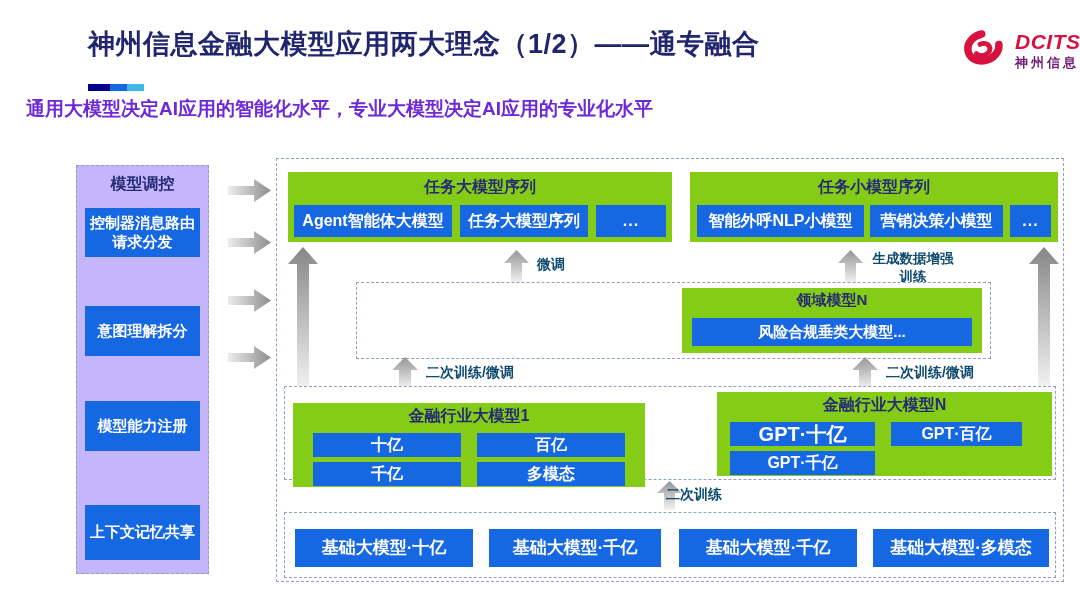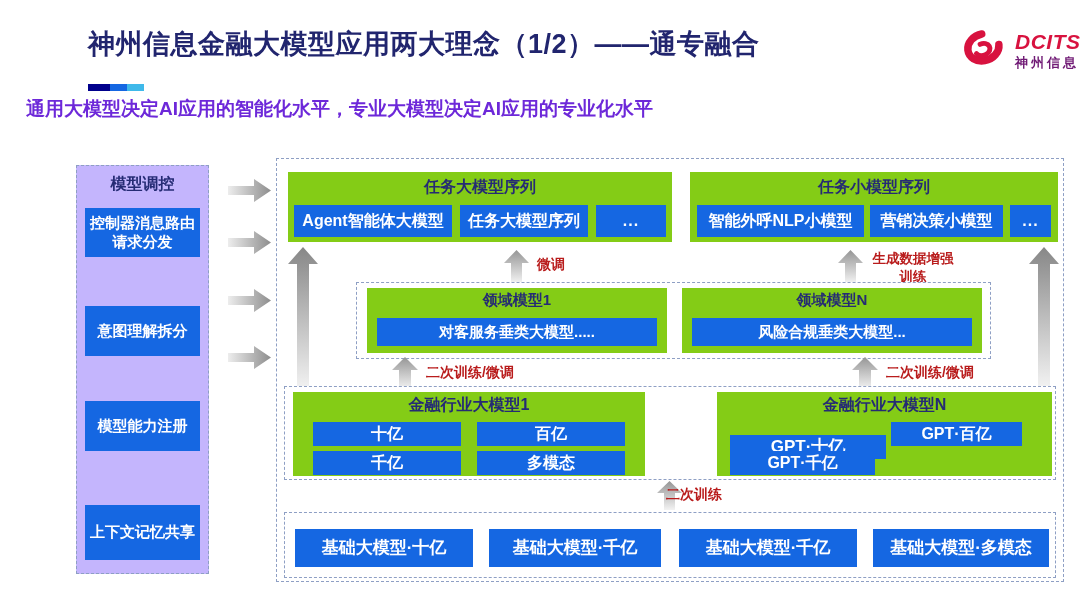--- a/index.html
+++ b/index.html
@@ -12,21 +12,21 @@
   .accent span{display:block;height:100%;}
   .subtitle{left:0;top:96px;width:1080px;text-align:left;font-size:19px;font-weight:bold;color:#6d28d9;}
   .logo{left:933px;top:22px;width:140px;height:56px;display:flex;align-items:center;gap:6px;}
   .logo-text{display:flex;flex-direction:column;line-height:1.05;}
   .logo-brand{font-size:21px;font-weight:bold;font-style:italic;color:#d8123f;letter-spacing:0.5px;}
   .logo-cn{font-size:13px;color:#701a75;letter-spacing:3px;font-weight:bold;margin-top:3px;}
   .dashed{border:1px dashed #8e9fc4;box-sizing:border-box;}
   .panel{background:#84cc16;box-sizing:border-box;}
   .hdr{font-weight:bold;color:#252b74;text-align:center;}
   .bluebox{background:#1567e2;color:#ffffff;font-weight:bold;display:flex;align-items:center;justify-content:center;text-align:center;box-sizing:border-box;line-height:1.25;}
-  .glabel{color:#b91c1c;font-size:14px;font-weight:bold;white-space:nowrap;}
+  .glabel{color:#0c4a6e;font-size:14px;font-weight:bold;white-space:nowrap;}
   .sidebar{left:50px;top:165px;width:133px;height:409px;background:#c4b5fd;}
   svg{display:block;}
 </style>
 </head>
 <body>
 
 <div class="stage">
 
   <svg width="0" height="0" style="position:absolute">
     <defs>
@@ -113,50 +113,46 @@
       <path d="M12.5 0 L25 13 H18 V33 H7 V13 H0 Z" fill="url(#grUp)"></path>
     </svg>
   <div class="abs glabel" style="left:511px;top:256px;">微调</div>
 
   <svg class="abs" style="left:812px;top:250px;" width="25" height="33">
       <path d="M12.5 0 L25 13 H18 V33 H7 V13 H0 Z" fill="url(#grUp)"></path>
     </svg>
   <div class="abs glabel" style="left:843px;top:250px;width:88px;white-space:normal;text-align:center;font-size:13.5px;line-height:1.3;">生成数据增强训练</div>
 
   <div class="abs dashed" style="left:330px;top:282px;width:635px;height:77px;background:#fff;">
-    <div class="abs panel" style="left:10px;top:5px;width:300px;height:65px;">
-      <div class="abs hdr" style="left:0;top:3px;width:100%;font-size:15px;">领域模型1</div>
-      <div class="abs bluebox" style="left:10px;top:30px;width:280px;height:28px;font-size:15px;">对客服务垂类大模型.....</div>
-    </div>
     <div class="abs panel" style="left:325px;top:5px;width:300px;height:65px;">
       <div class="abs hdr" style="left:0;top:3px;width:100%;font-size:15px;">领域模型N</div>
       <div class="abs bluebox" style="left:10px;top:30px;width:280px;height:28px;font-size:15px;">风险合规垂类大模型...</div>
     </div>
   </div>
 
   <svg class="abs" style="left:366px;top:357px;" width="26" height="32">
       <path d="M13 0 L26 13 H19 V32 H7 V13 H0 Z" fill="url(#grUp)"></path>
     </svg>
   <div class="abs glabel" style="left:400px;top:364px;">二次训练/微调</div>
   <svg class="abs" style="left:826px;top:357px;" width="26" height="32">
       <path d="M13 0 L26 13 H19 V32 H7 V13 H0 Z" fill="url(#grUp)"></path>
     </svg>
   <div class="abs glabel" style="left:860px;top:364px;">二次训练/微调</div>
 
   <div class="abs dashed" style="left:258px;top:386px;width:772px;height:94px;background:#fff;">
-    <div class="abs panel" style="left:8px;top:5px;width:352px;height:84px;">
+    <div class="abs panel" style="left:8px;top:16px;width:352px;height:84px;">
       <div class="abs hdr" style="left:0;top:3px;width:100%;font-size:16px;">金融行业大模型1</div>
       <div class="abs bluebox" style="left:20px;top:30px;width:148px;height:24px;font-size:16px;">十亿</div>
       <div class="abs bluebox" style="left:184px;top:30px;width:148px;height:24px;font-size:16px;">百亿</div>
       <div class="abs bluebox" style="left:20px;top:59px;width:148px;height:24px;font-size:16px;">千亿</div>
       <div class="abs bluebox" style="left:184px;top:59px;width:148px;height:24px;font-size:16px;">多模态</div>
     </div>
     <div class="abs panel" style="left:432px;top:5px;width:335px;height:84px;">
       <div class="abs hdr" style="left:0;top:3px;width:100%;font-size:16px;">金融行业大模型N</div>
-      <div class="abs bluebox" style="left:13px;top:43px;width:156px;height:24px;font-size:17px;">GPT·十亿</div>
+      <div class="abs bluebox" style="left:13px;top:30px;width:145px;height:24px;font-size:20px;">GPT·十亿</div>
       <div class="abs bluebox" style="left:174px;top:30px;width:131px;height:24px;font-size:16px;">GPT·百亿</div>
       <div class="abs bluebox" style="left:13px;top:59px;width:145px;height:24px;font-size:16px;">GPT·千亿</div>
     </div>
   </div>
 
   <svg class="abs" style="left:631px;top:481px;" width="25" height="29">
       <path d="M12.5 0 L25 12 H18 V29 H7 V12 H0 Z" fill="url(#grUp)"></path>
     </svg>
   <div class="abs glabel" style="left:640px;top:486px;">二次训练</div>
 

